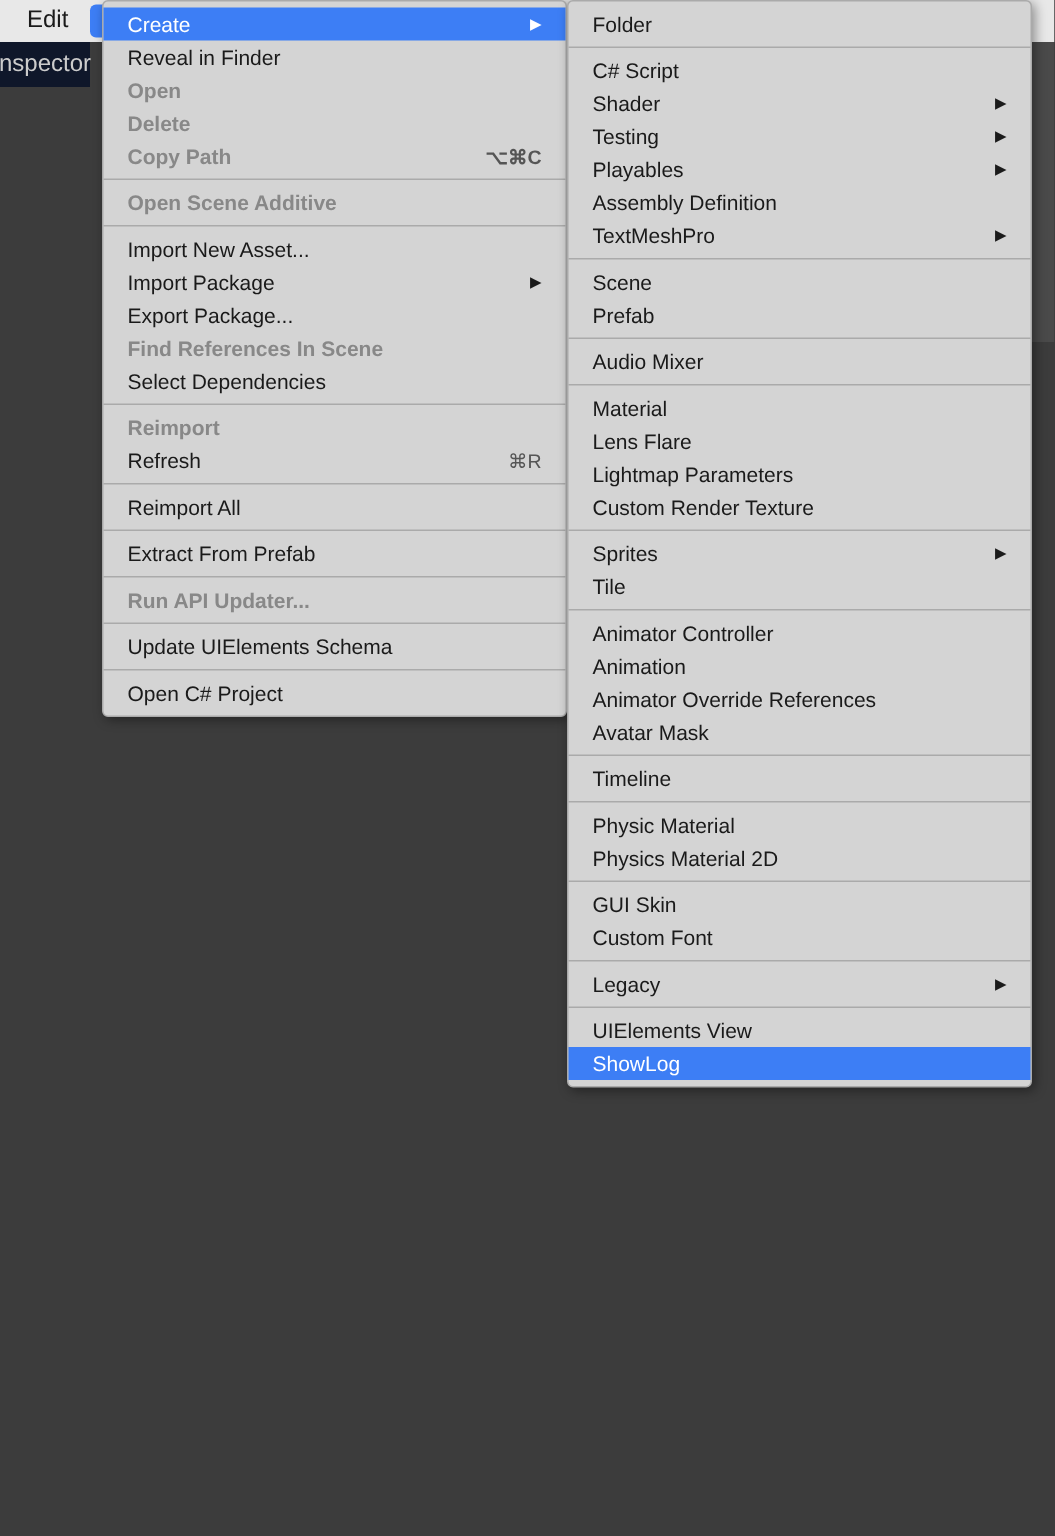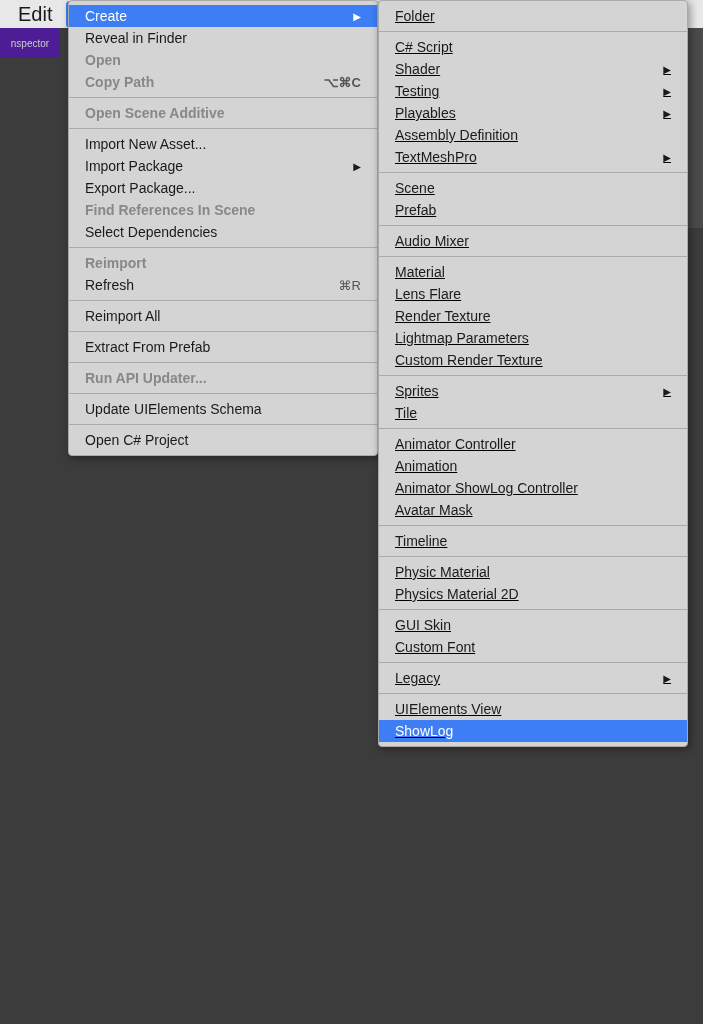--- a/index.html
+++ b/index.html
@@ -22,21 +22,21 @@
       display: flex;
       align-items: center;
       background-color: #e8e8e8;
       height: 28px;
       padding: 0 8px;
       gap: 4px;
     }
 
     .menu-bar-item {
       padding: 2px 10px;
-      font-size: 20px;
+      font-size: 16px;
       color: #1a1a1a;
       border-radius: 4px;
       cursor: pointer;
     }
 
     .menu-bar-item.active {
       background-color: #3d7ef5;
       color: white;
     }
 
@@ -57,21 +57,20 @@
       position: absolute;
       top: 0;
       left: 378px;
       width: 310px;
       background-color: #d4d4d4;
       border: 1px solid #aaa;
       border-radius: 4px;
       box-shadow: 2px 2px 8px rgba(0,0,0,0.4);
       z-index: 100;
       padding: 4px 0;
-      text-decoration: underline;
     }
 
     .menu-item {
       display: flex;
       align-items: center;
       justify-content: space-between;
       padding: 3px 16px;
       color: #1a1a1a;
       cursor: pointer;
       white-space: nowrap;
@@ -115,26 +114,26 @@
       bottom: 0;
       background-color: #3c3c3c;
     }
 
     .inspector-label {
       position: absolute;
       top: 28px;
       left: 0;
       width: 60px;
       height: 30px;
-      background-color: #4c1d95;
+      background-color: #0f172a;
       display: flex;
       align-items: center;
       justify-content: center;
       color: #ccc;
-      font-size: 10px;
+      font-size: 16px;
     }
 
     .right-panel {
       position: absolute;
       top: 28px;
       right: 0;
       width: 20px;
       height: 200px;
       background-color: #4a4a4a;
     }
@@ -164,20 +163,23 @@
       <span>Create</span>
       <span class="menu-arrow">▶</span>
     </div>
     <div class="menu-item">
       <span>Reveal in Finder</span>
     </div>
     <div class="menu-item disabled">
       <span>Open</span>
     </div>
     <div class="menu-item disabled">
+      <span>Delete</span>
+    </div>
+    <div class="menu-item disabled">
       <span>Copy Path</span>
       <span class="menu-item-shortcut">⌥⌘C</span>
     </div>
     <div class="menu-separator"></div>
     <div class="menu-item disabled">
       <span>Open Scene Additive</span>
     </div>
     <div class="menu-separator"></div>
     <div class="menu-item">
       <span>Import New Asset...</span>
@@ -264,23 +266,20 @@
       <span>Audio Mixer</span>
     </div>
     <div class="menu-separator"></div>
     <div class="menu-item">
       <span>Material</span>
     </div>
     <div class="menu-item">
       <span>Lens Flare</span>
     </div>
     <div class="menu-item">
-      <span>Render Texture</span>
-    </div>
-    <div class="menu-item">
       <span>Lightmap Parameters</span>
     </div>
     <div class="menu-item">
       <span>Custom Render Texture</span>
     </div>
     <div class="menu-separator"></div>
     <div class="menu-item">
       <span>Sprites</span>
       <span class="menu-arrow">▶</span>
     </div>
@@ -288,21 +287,21 @@
       <span>Tile</span>
     </div>
     <div class="menu-separator"></div>
     <div class="menu-item">
       <span>Animator Controller</span>
     </div>
     <div class="menu-item">
       <span>Animation</span>
     </div>
     <div class="menu-item">
-      <span>Animator ShowLog Controller</span>
+      <span>Animator Override References</span>
     </div>
     <div class="menu-item">
       <span>Avatar Mask</span>
     </div>
     <div class="menu-separator"></div>
     <div class="menu-item">
       <span>Timeline</span>
     </div>
     <div class="menu-separator"></div>
     <div class="menu-item">

